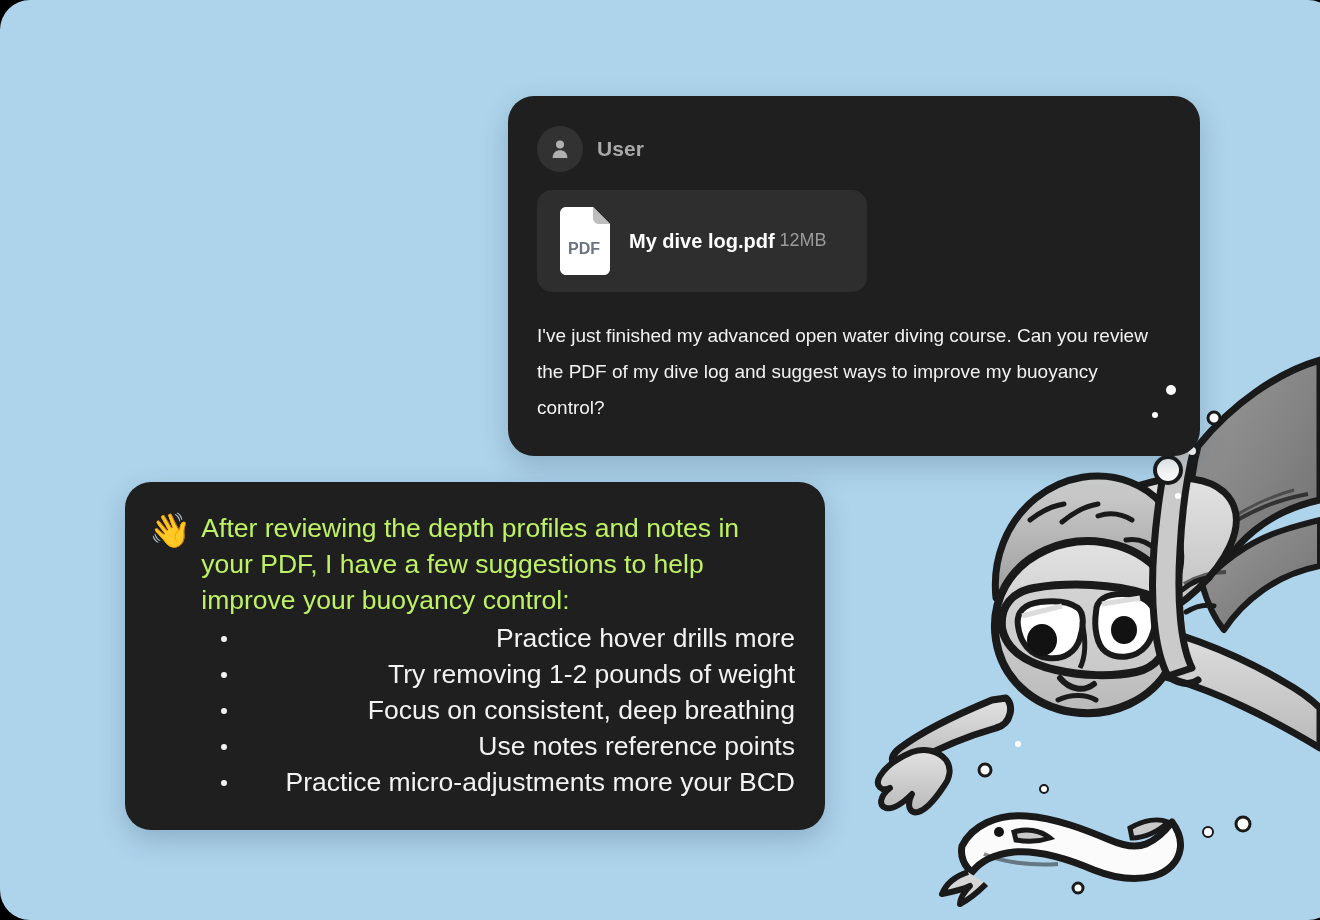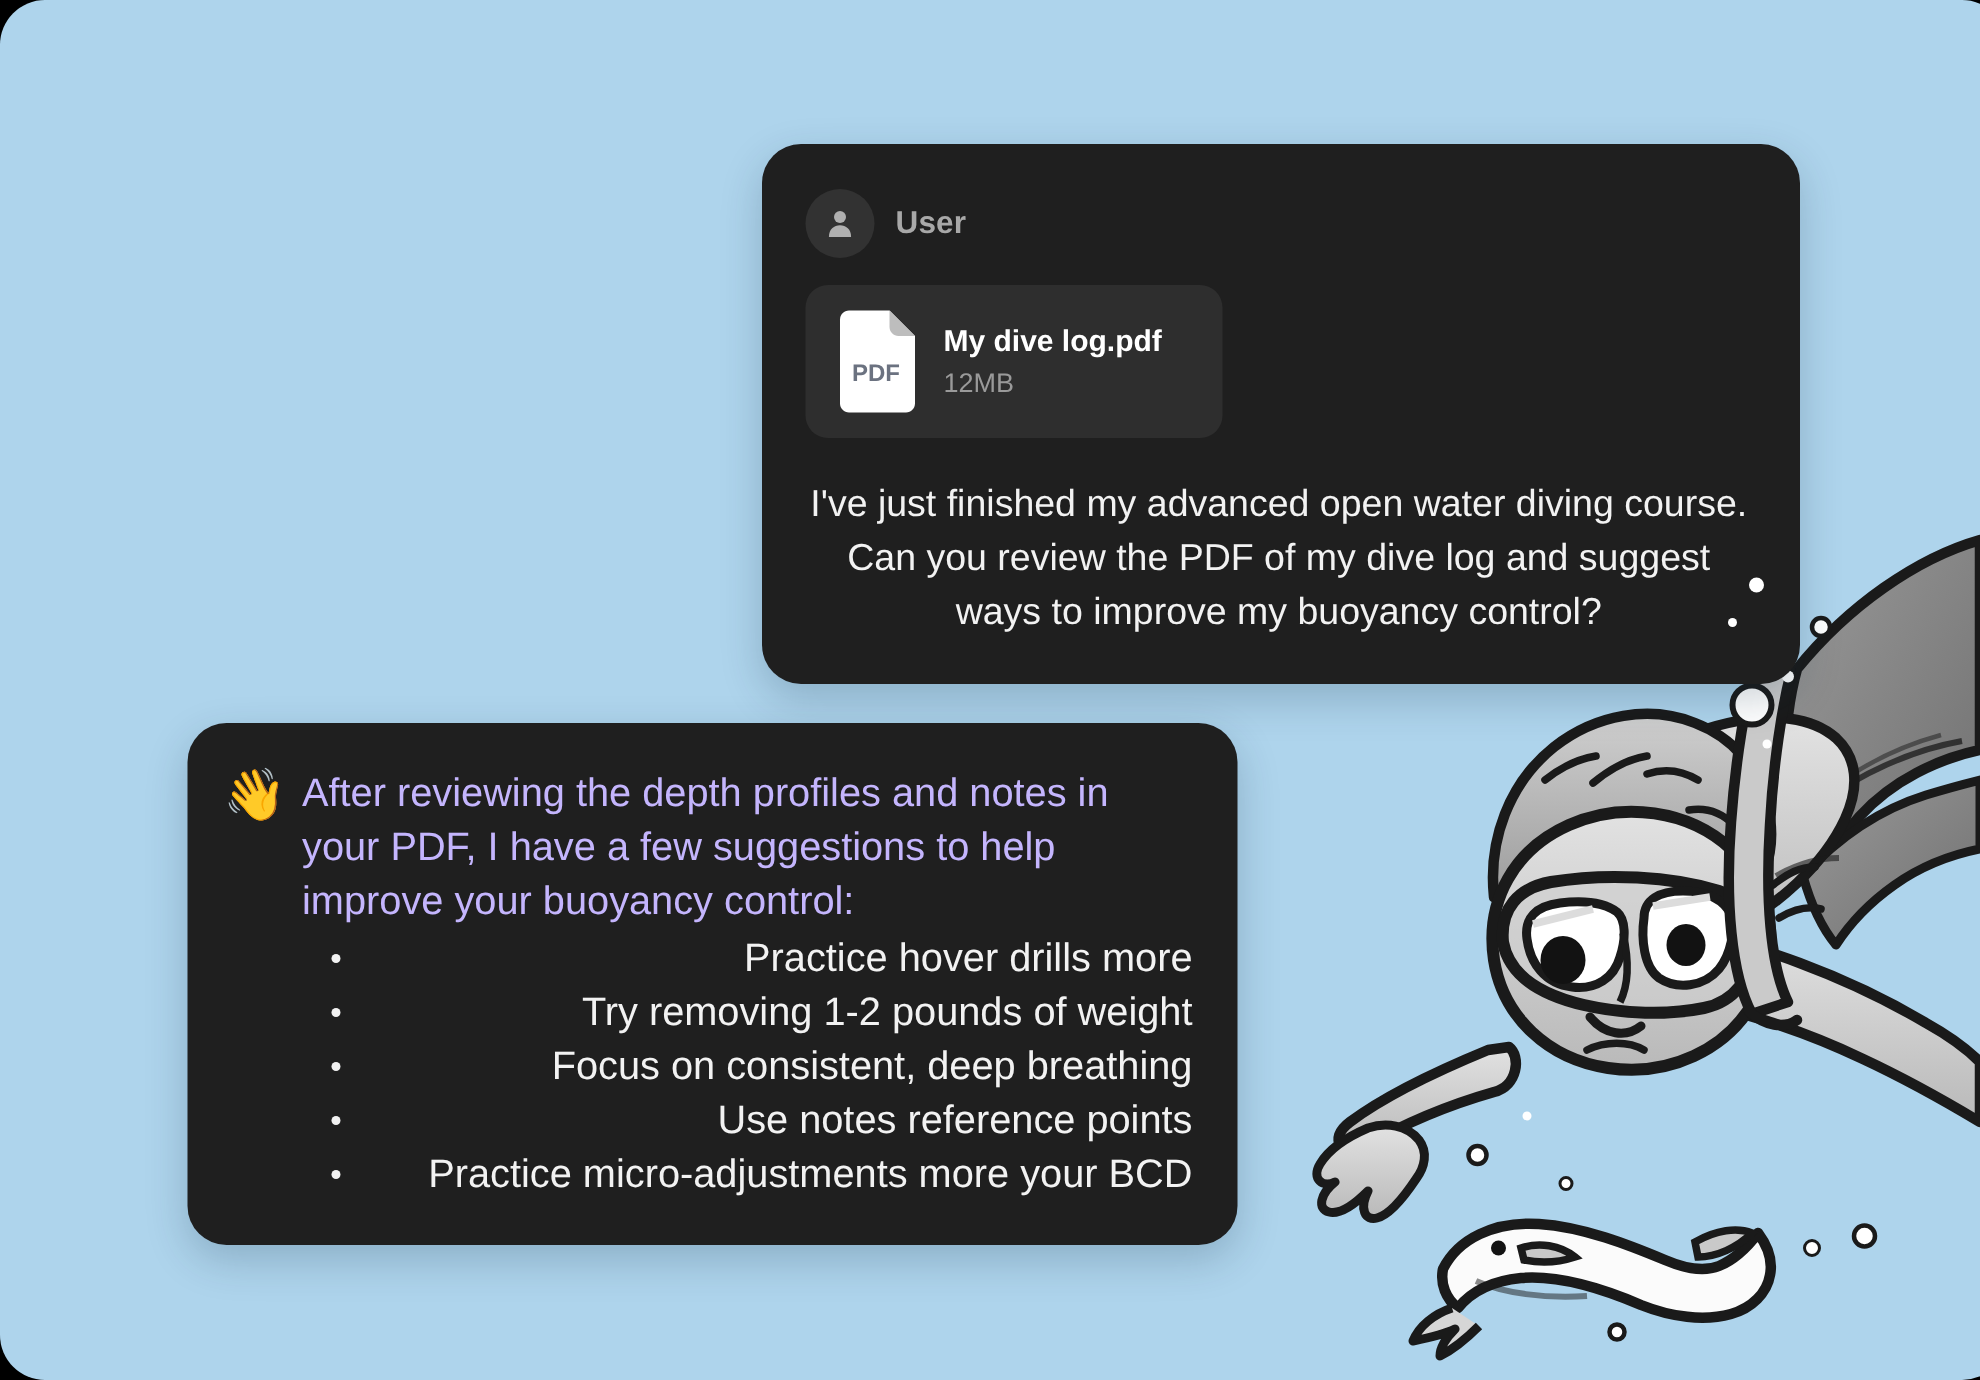--- a/index.html
+++ b/index.html
@@ -74,39 +74,38 @@
   .attachment {
     display: inline-flex;
     align-items: center;
     gap: 18px;
     background: #2e2e2e;
     border-radius: 15px;
     padding: 16px 40px 16px 18px;
     margin-bottom: 26px;
   }
   .pdf-icon { width: 56px; height: 70px; flex: none; display: block; }
-  .attach-meta { display: flex; flex-direction: column; gap: 5px; }
+  .attach-meta { display: flex; flex-direction: row; gap: 5px; }
   .attach-name {
     font-size: 20px;
     font-weight: bold;
     color: #ffffff;
     white-space: nowrap;
   }
   .attach-size {
     font-size: 18px;
     color: #9a9a9a;
   }
 
   .msg-text {
-    font-size: 25px;
+    font-size: 19px;
     line-height: 36px;
     color: #f2f2f2;
     margin: 0;
     font-weight: 400;
-    text-align: center;
   }
 
   #assistant-bubble {
     left: 125px;
     top: 482px;
     width: 700px;
     padding: 28px 30px 30px 24px;
     box-sizing: border-box;
   }
   .assistant-inner {
@@ -117,21 +116,21 @@
   .wave-emoji {
     font-size: 34px;
     line-height: 38px;
     flex: none;
     margin-top: 1px;
   }
   .assistant-body { flex: 1; }
   .assistant-intro {
     font-size: 26.5px;
     line-height: 36px;
-    color: #c4b5fd;
+    color: #bef264;
     margin: 0;
   }
   .suggestions {
     list-style: none;
     margin: 2px 0 0 0;
     padding: 0 0 0 18px;
   }
   .suggestions li {
     position: relative;
     font-size: 26.5px;

